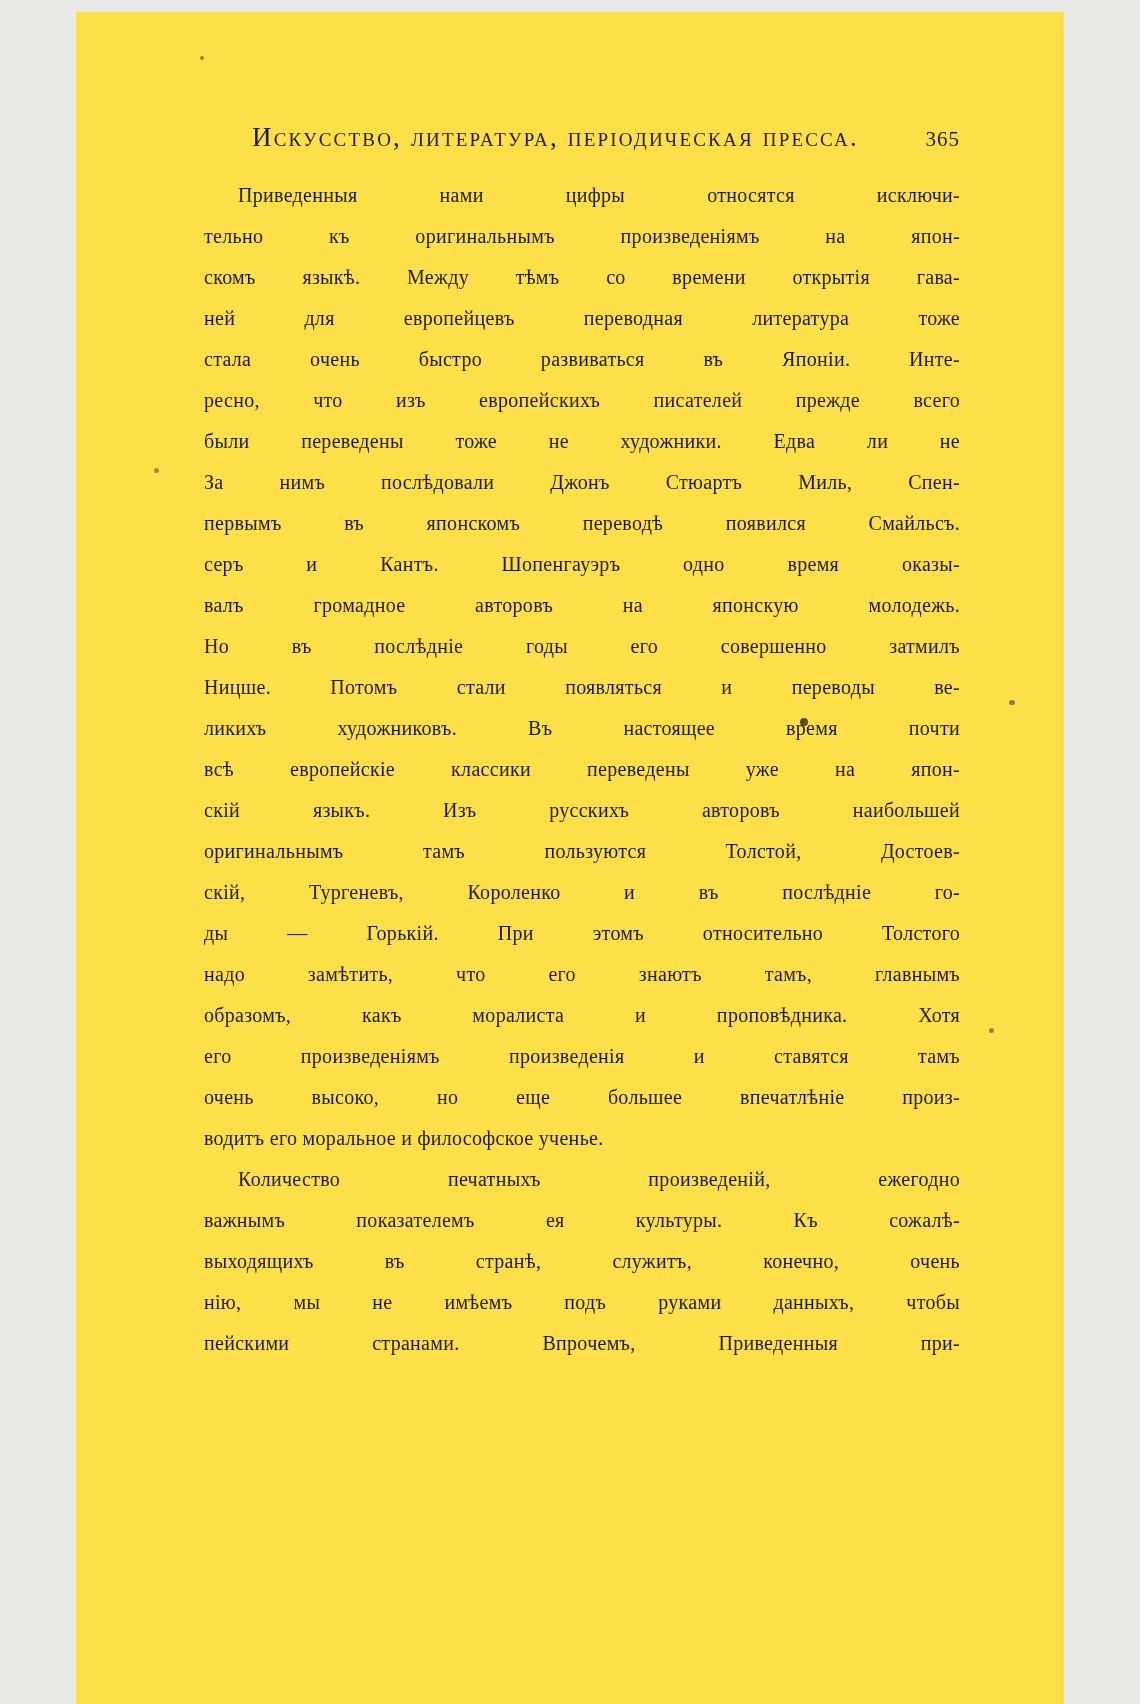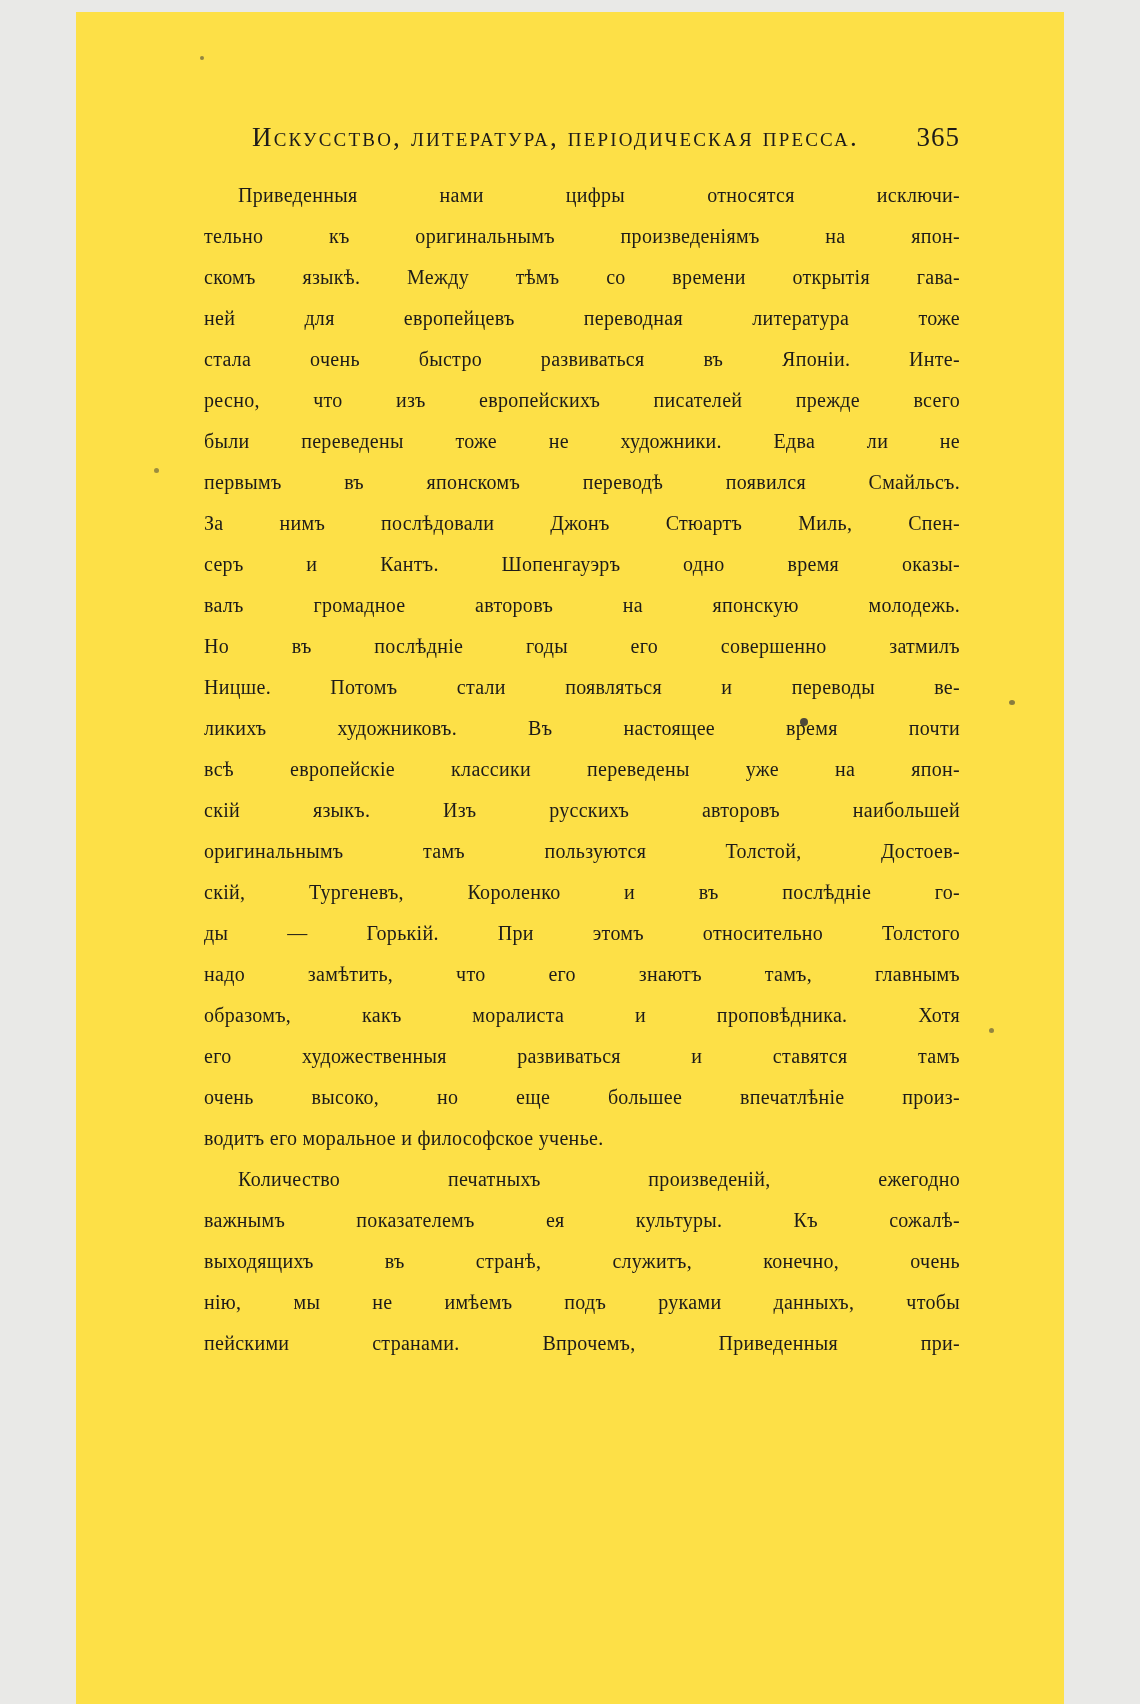--- a/index.html
+++ b/index.html
@@ -27,21 +27,21 @@
     padding-left: 48px;
     margin-bottom: 22px;
   }
   .running-title {
     font-variant-caps: small-caps;
     font-size: 27px;
     letter-spacing: 2.2px;
     white-space: nowrap;
   }
   .page-number {
-    font-size: 27px;
+    font-size: 21px;
     letter-spacing: 1px;
   }
   .paragraph { margin: 0; }
   .line {
     font-size: 20px;
     line-height: 41px;
     letter-spacing: 0.3px;
     text-align: justify;
     text-align-last: justify;
     text-justify: inter-word;
@@ -71,35 +71,35 @@
 
     <div id="text-body">
         <div class="paragraph">
           <div class="line first">Приведенныя нами цифры относятся исключи-</div>
           <div class="line">тельно къ оригинальнымъ произведеніямъ на япон-</div>
           <div class="line">скомъ языкѣ. Между тѣмъ со времени открытія гава-</div>
           <div class="line">ней для европейцевъ переводная литература тоже</div>
           <div class="line">стала очень быстро развиваться въ Японіи. Инте-</div>
           <div class="line">ресно, что изъ европейскихъ писателей прежде всего</div>
           <div class="line">были переведены тоже не художники. Едва ли не</div>
+          <div class="line">За нимъ послѣдовали Джонъ Стюартъ Миль, Спен-</div>
           <div class="line">первымъ въ японскомъ переводѣ появился Смайльсъ.</div>
-          <div class="line">За нимъ послѣдовали Джонъ Стюартъ Миль, Спен-</div>
           <div class="line">серъ и Кантъ. Шопенгауэръ одно время оказы-</div>
           <div class="line">валъ громадное авторовъ на японскую молодежь.</div>
           <div class="line">Но въ послѣдніе годы его совершенно затмилъ</div>
           <div class="line">Ницше. Потомъ стали появляться и переводы ве-</div>
           <div class="line">ликихъ художниковъ. Въ настоящее время почти</div>
           <div class="line">всѣ европейскіе классики переведены уже на япон-</div>
           <div class="line">скій языкъ. Изъ русскихъ авторовъ наибольшей</div>
           <div class="line">оригинальнымъ тамъ пользуются Толстой, Достоев-</div>
           <div class="line">скій, Тургеневъ, Короленко и въ послѣдніе го-</div>
           <div class="line">ды — Горькій. При этомъ относительно Толстого</div>
           <div class="line">надо замѣтить, что его знаютъ тамъ, главнымъ</div>
           <div class="line">образомъ, какъ моралиста и проповѣдника. Хотя</div>
-          <div class="line">его художественныя развиваться и ставятся тамъ</div>
+          <div class="line">его произведеніямъ произведенія и ставятся тамъ</div>
           <div class="line">очень высоко, но еще большее впечатлѣніе произ-</div>
           <div class="line lastline">водитъ его моральное и философское ученье.</div>
         </div>
         <div class="paragraph">
           <div class="line first">Количество печатныхъ произведеній, ежегодно</div>
           <div class="line">важнымъ показателемъ ея культуры. Къ сожалѣ-</div>
           <div class="line">выходящихъ въ странѣ, служитъ, конечно, очень</div>
           <div class="line">нію, мы не имѣемъ подъ руками данныхъ, чтобы</div>
           <div class="line">пейскими странами. Впрочемъ, Приведенныя при-</div>
         </div>

